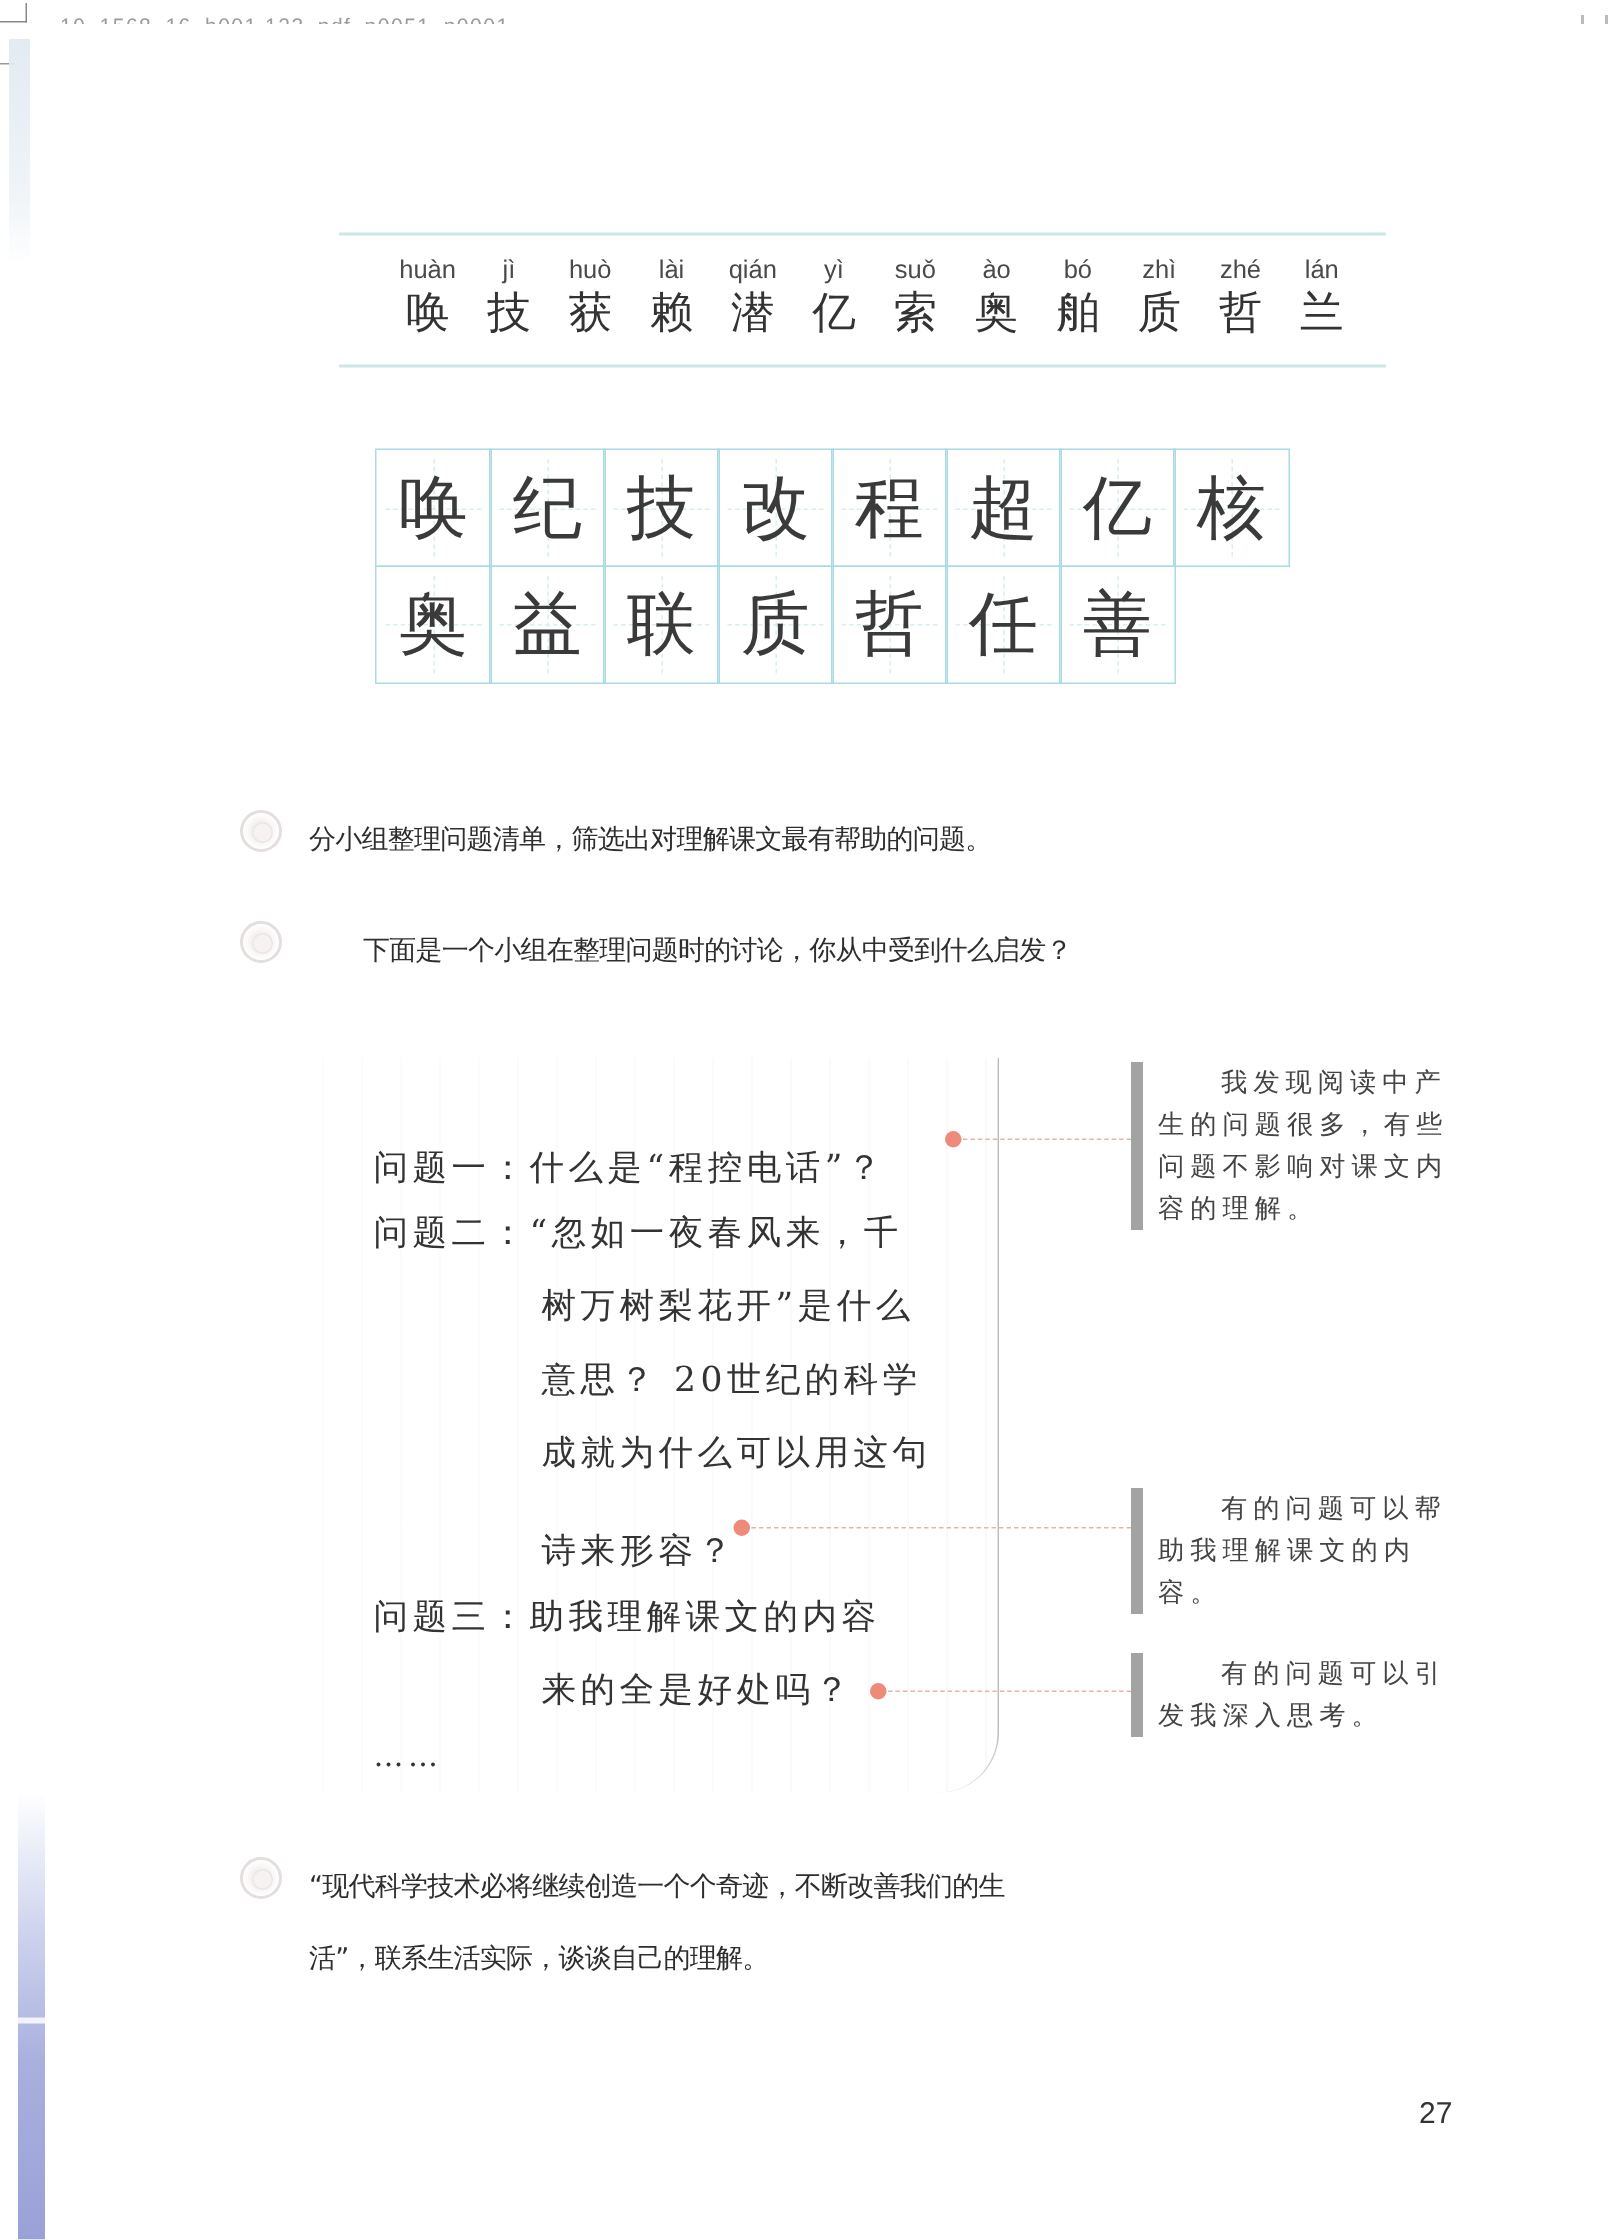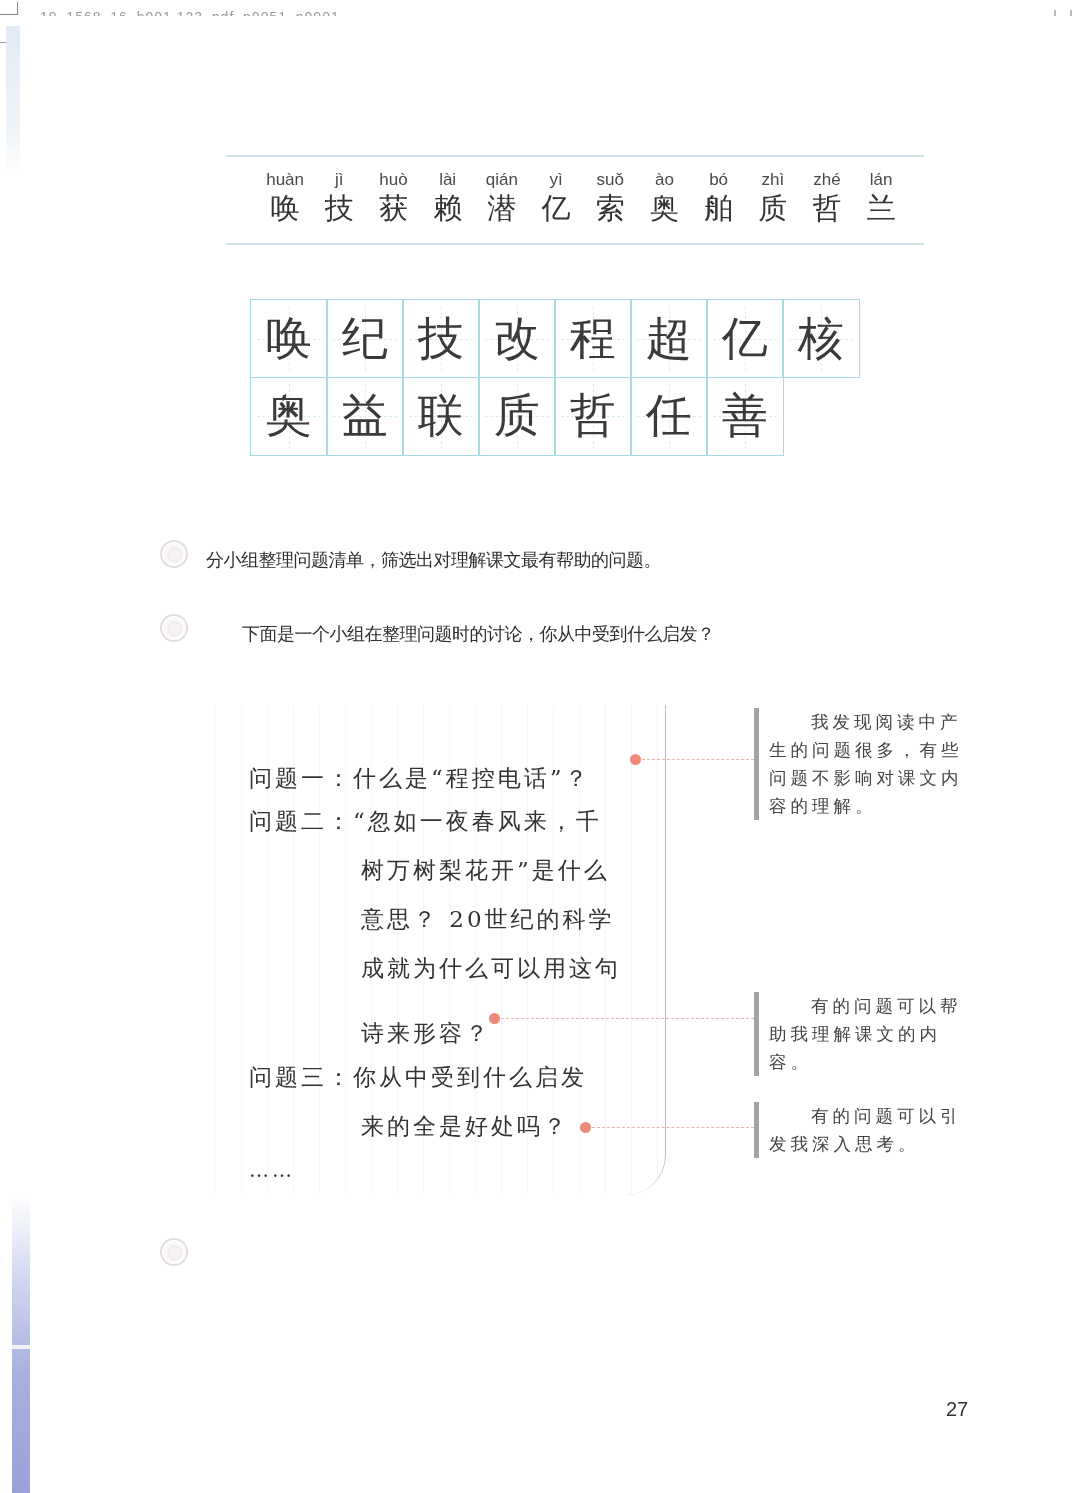--- a/index.html
+++ b/index.html
@@ -97,21 +97,21 @@
     position: absolute; font-family: "DejaVu Serif", serif; font-size: 23px; color: #333;
     letter-spacing: 3px; white-space: nowrap;
   }
   .dot {
     position: absolute; width: 11px; height: 11px; border-radius: 50%; background: #ee8a7a;
   }
   .dash {
     position: absolute; height: 0; border-top: 1.5px dashed #e4b3aa;
   }
   .note {
-    position: absolute; left: 754px; border-left: 5px solid #a3a3a3; padding-left: 10px;
+    position: absolute; left: 754px; border-left: 8px solid #a3a3a3; padding-left: 10px;
     font-family: "DejaVu Serif", serif; font-size: 17.5px; line-height: 28px; color: #444;
     letter-spacing: 4px; width: 208px;
   }
   .note .indent { display: inline-block; width: 42px; }
   .page-number {
     position: absolute; left: 946px; top: 1398px; font-family: "Liberation Sans", sans-serif;
     font-size: 20px; color: #333;
   }
 </style>
 </head>
@@ -241,21 +241,21 @@
 </div>
 
 <div class="panel"></div>
 
 <div class="q-line" style="left:249px; top:727px;margin-top:36px;">问题一：什么是“程控电话”？</div>
 <div class="q-line" style="left:249px; top:806px;">问题二：“忽如一夜春风来，千</div>
 <div class="q-line" style="left:361px; top:855px;">树万树梨花开”是什么</div>
 <div class="q-line" style="left:361px; top:904px;">意思？ 20世纪的科学</div>
 <div class="q-line" style="left:361px; top:953px;">成就为什么可以用这句</div>
 <div class="q-line" style="left:361px; top:1002px;margin-top:16px;">诗来形容？</div>
-<div class="q-line" style="left:249px; top:1062px;">问题三：你从中受到什么启发</div>
+<div class="q-line" style="left:249px; top:1062px;">问题三：助我理解课文的内容</div>
 <div class="q-line" style="left:361px; top:1111px;">来的全是好处吗？</div>
 <div class="q-line" style="left:249px; top:1158px; font-size:20px;">……</div>
 
 <div class="dot" style="left:630px; top:754px;"></div>
 <div class="dash" style="left:642px; top:759px; width:112px;"></div>
 
 <div class="dot" style="left:489px; top:1013px;"></div>
 <div class="dash" style="left:501px; top:1018px; width:253px;"></div>
 
 <div class="dot" style="left:580px; top:1122px;"></div>
@@ -267,17 +267,18 @@
 <div class="note" style="top:992px;">
   <span class="indent"></span><span>有的问题可以帮</span><span>助我理解课文的内容。</span>
 </div>
 <div class="note" style="top:1102px;">
   <span class="indent"></span><span>有的问题可以引</span><span>发我深入思考。</span>
 </div>
 
 <div class="task" style="top:1234px;">
   <span class="task-icon"></span>
   <span class="task-text" style="display:block; width:780px;">
-    <br>
+    <span>“现代科学技术必将继续创造一个个奇迹，不断改善我们的生</span><br>
+    <span>活”，联系生活实际，谈谈自己的理解。</span>
   </span>
 </div>
 
 <div class="page-number">27</div>
 
 </body></html>

